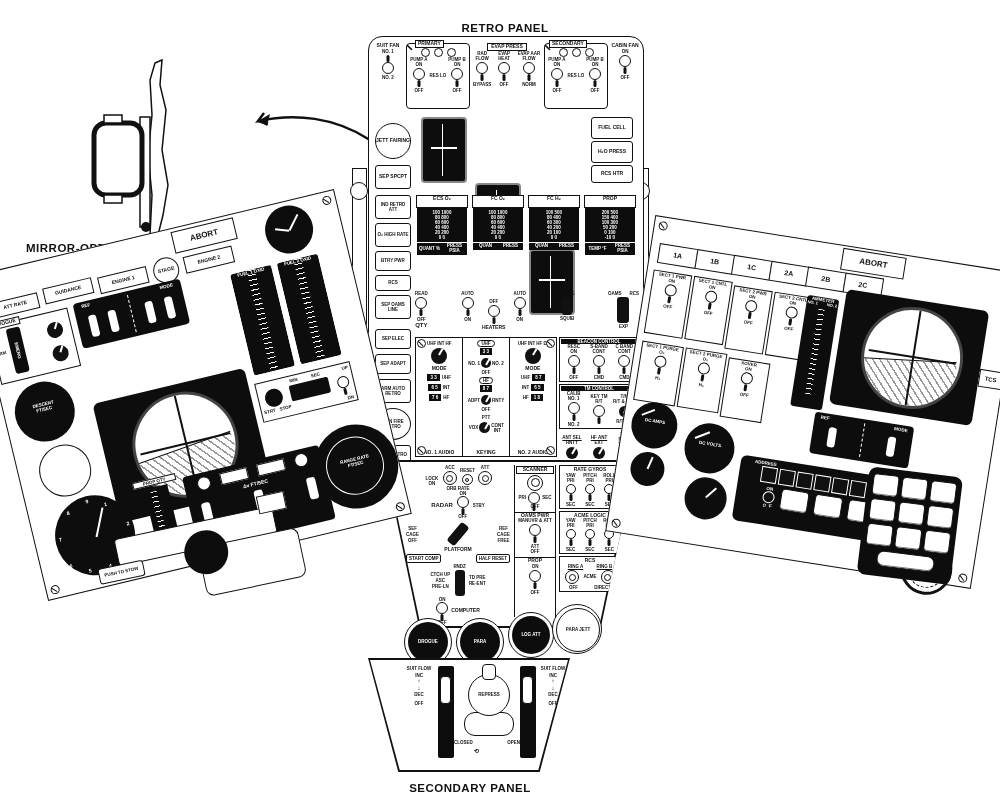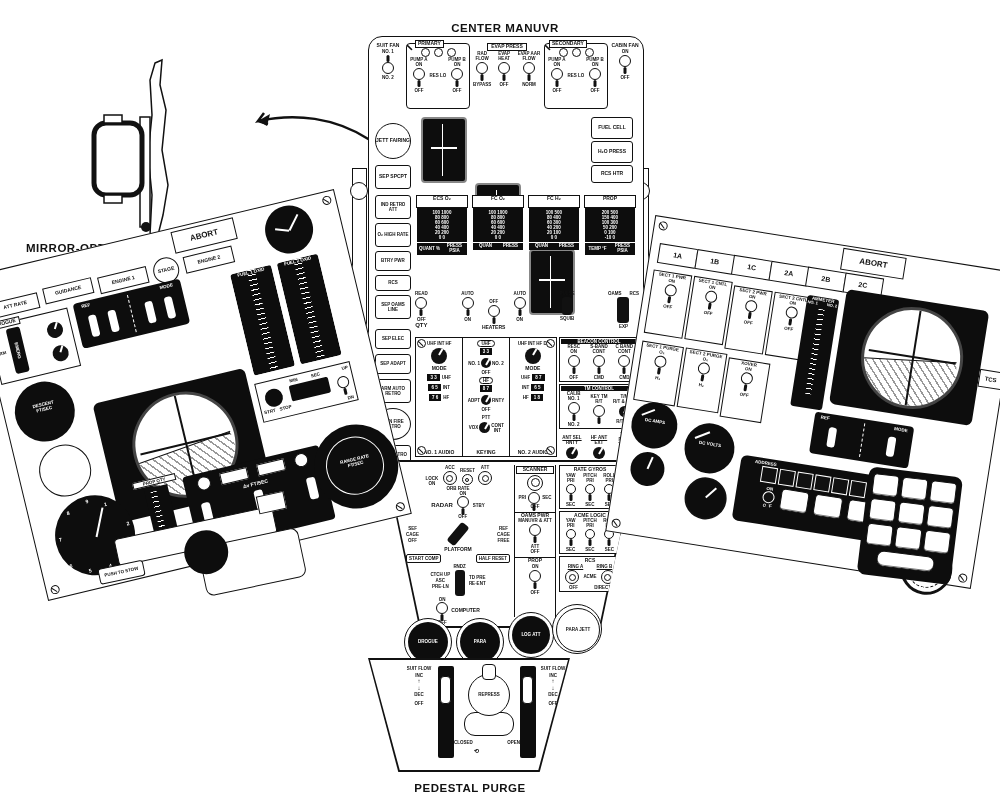--- a/index.html
+++ b/index.html
@@ -55,22 +55,22 @@
   .clockd::after{content:"";position:absolute;left:50%;top:22%;width:2px;height:30%;background:#fff;transform-origin:50% 100%;transform:translateX(-50%) rotate(-70deg)}
   .clockw{background:#fff;border:3px solid #111;border-radius:50%;position:relative}
   .clockw::before{content:"";position:absolute;inset:4px;border:1px dashed #111;border-radius:50%}
   .clockw::after{content:"";position:absolute;left:18%;top:48%;width:64%;height:2px;background:#111}
   .keycap{background:#fff;border:1px solid #111;border-radius:4px;display:flex;align-items:center;justify-content:center;font-weight:bold;box-shadow:inset 0 -1px 0 #777}
   .wlight{border:1.5px solid #111;background:#fff;font-weight:bold;display:flex;align-items:center;justify-content:center;text-align:center}
 </style>
 </head>
 <body>
 
-<div class="abs b f11 tc" style="left:400px;top:22px;width:210px">CENTER MANUVR</div>
-<div class="abs b f11 tc" style="left:365px;top:782px;width:210px">PEDESTAL PURGE</div>
+<div class="abs b f11 tc" style="left:400px;top:22px;width:210px">RETRO PANEL</div>
+<div class="abs b f11 tc" style="left:365px;top:782px;width:210px">SECONDARY PANEL</div>
 <div class="abs b f11" style="left:26px;top:242px">MIRROR-OPEN POSITION</div>
 
 <svg class="abs" style="left:80px;top:55px" width="300" height="185">
   <path d="M75 8 L82 5 L80 30 L86 55 L82 95 L88 130 L83 160 L78 180 L70 180 L72 140 L68 100 L72 60 L70 25 Z" fill="#fff" stroke="#111" stroke-width="1.5"></path>
   <rect x="60" y="62" width="10" height="110" fill="#fff" stroke="#111" stroke-width="1.5"></rect>
   <rect x="14" y="68" width="48" height="72" rx="12" fill="#fff" stroke="#111" stroke-width="5"></rect>
   <rect x="24" y="60" width="18" height="8" fill="#fff" stroke="#111" stroke-width="1.5"></rect>
   <rect x="24" y="140" width="18" height="8" fill="#fff" stroke="#111" stroke-width="1.5"></rect>
   <circle cx="66" cy="172" r="5" fill="#111"></circle>
   <path d="M290 85 C255 62 215 58 178 66 l6 -8 m-6 8 l10 3" fill="none" stroke="#111" stroke-width="2.5"></path>

